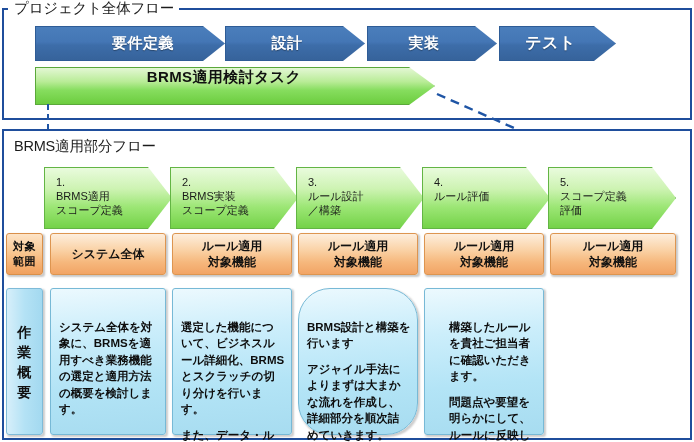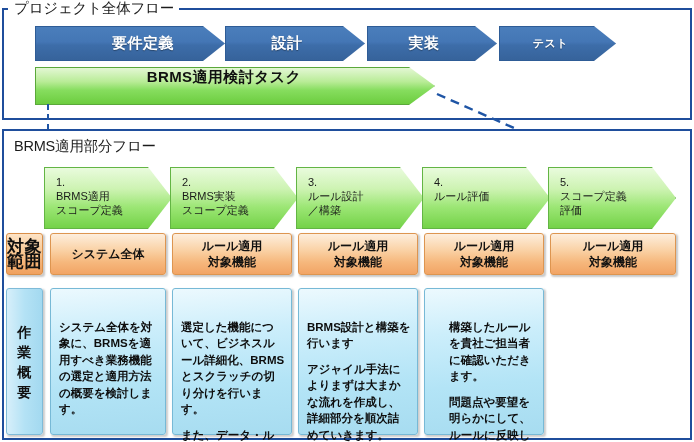--- a/index.html
+++ b/index.html
@@ -54,21 +54,21 @@
     font-size:15px;
     filter:drop-shadow(1.5px 1.5px 1.5px rgba(0,0,0,.30));
   }
   #chev-b1{left:35px;top:26px;width:190px;height:35px;}
   #chev-b2{left:225px;top:26px;width:140px;height:35px;}
   #chev-b3{left:367px;top:26px;width:130px;height:35px;}
   #chev-b4{left:499px;top:26px;width:117px;height:35px;}
   #chev-b1 .lbl{margin-right:16px;margin-left:42px;}
   #chev-b2 .lbl{margin-right:16px;}
   #chev-b3 .lbl{margin-right:16px;}
-  #chev-b4 .lbl{margin-right:14px;font-size:11px;}
+  #chev-b4 .lbl{margin-right:14px;font-size:16px;}
 
   
   #chev-green{
     position:absolute;
     left:35px;top:67px;width:400px;height:38px;
     box-sizing:border-box;
     display:flex;justify-content:center;
     background:linear-gradient(180deg,#e3f7d4 0%,#b9ec97 38%,#86dd5e 62%,#6ccd3f 100%);
     border:1px solid #5aa83a;
     clip-path:polygon(0 0, calc(100% - 26px) 0, 100% 50%, calc(100% - 26px) 100%, 0 100%);
@@ -117,21 +117,21 @@
     text-align:center;
     font-weight:bold;
     color:#101010;
     letter-spacing:0.5px;
   }
   #label-scope{
     left:6px;top:233px;width:37px;height:42px;
     background:linear-gradient(180deg,#fde3c6 0%,#f9c893 45%,#f5b173 75%,#f0a05e 100%);
     border:1px solid #d98f49;
     border-radius:3px;
-    font-size:17px;line-height:15px;
+    font-size:11px;line-height:15px;
     white-space:pre-line;
     box-shadow:1.5px 1.5px 2px rgba(0,0,0,.22);
   }
   #label-work{
     left:6px;top:288px;width:37px;height:147px;
     background:linear-gradient(90deg,#d7effa 0%,#b4e2f5 50%,#a3d9f0 100%);
     border:1px solid #7fbbd8;
     border-radius:3px;
     font-size:14px;line-height:20px;
     white-space:pre-line;
@@ -171,21 +171,21 @@
     color:#0d0d0d;
     font-size:11.5px;
     line-height:16.5px;
     padding:13px 6px 0 8px;
     white-space:pre-line;
     box-shadow:1.5px 1.5px 2px rgba(0,0,0,.20);
     font-weight:bold;
   }
   #desc-1{left:50px;width:116px;}
   #desc-2{left:172px;width:120px;}
-  #desc-3{left:298px;width:120px;}
+  #desc-3{left:298px;width:120px;border-radius:32px;}
   #desc-4{left:424px;width:120px;padding-left:24px;}
   #desc-5{left:550px;width:126px;}
   .desc-cell .para2{display:block;margin-top:9px;}
 </style>
 </head>
 <body>
 
 <div id="stage">
 
   <div class="panel" id="panel-top"></div>

